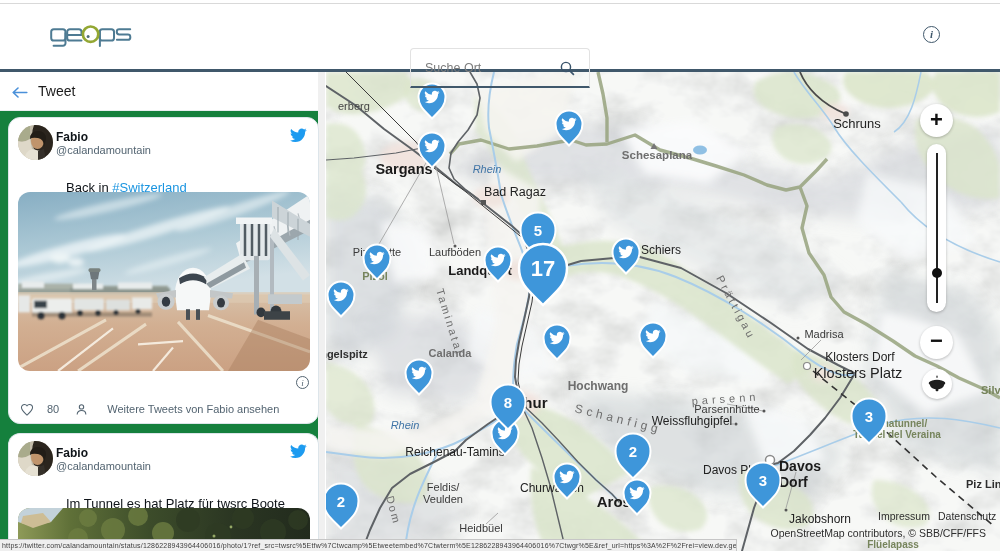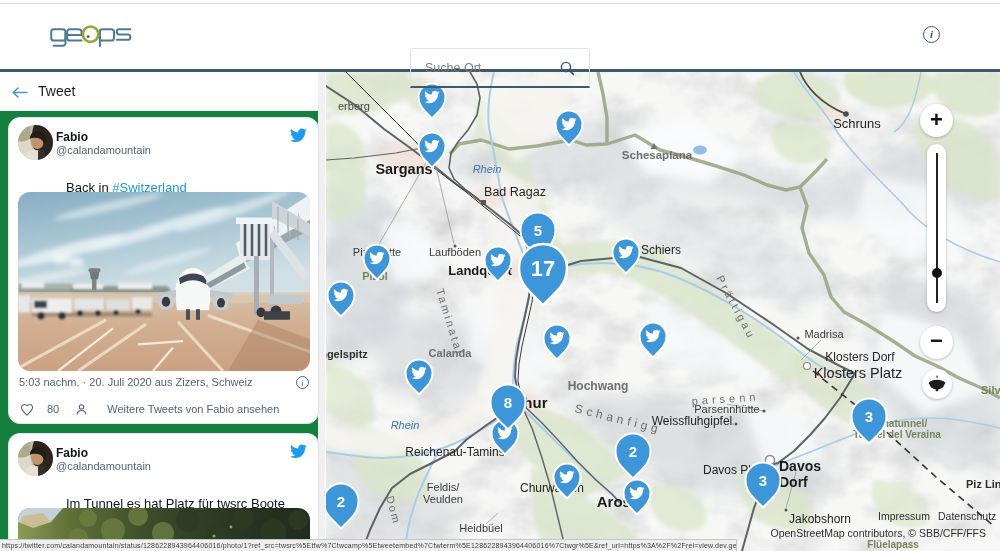--- a/index.html
+++ b/index.html
@@ -207,21 +207,20 @@
     <g stroke="#9aa5ab" stroke-width="1">
               <path d="M260,14 l0,24"></path>
               <path d="M270,19 l0,22"></path>
               <path d="M280,25 l0,20"></path>
             </g>
     <path d="M240,120 L292,138 292,168 210,168 Z" fill="#a97f60" opacity="0.45"></path>
     <path d="M246,112 h26 v8 h-26 z" fill="#3d4347"></path>
   </g>
   </svg>
   </div>
-  <div class="ts">5:03 nachm. · 20. Juli 2020 aus Zizers, Schweiz</div>
   <div class="tsinfo">i</div>
   <div class="actions"><svg width="14" height="13" viewBox="0 0 24 22">
           <path d="M12 20.5 C7 16 2.5 12.3 2.5 7.6 2.5 4.6 4.9 2.3 7.8 2.3 c1.7 0 3.3 0.8 4.2 2.2 0.9-1.4 2.5-2.2 4.2-2.2 2.9 0 5.3 2.3 5.3 5.3 0 4.7-4.5 8.4-9.5 12.9z" fill="none" stroke="#536471" stroke-width="1.8"></path>
         </svg><span style="margin-left:13px">80</span><span style="margin-left:16px"><svg width="13" height="13" viewBox="0 0 24 24">
             <circle cx="12" cy="7.2" r="4" fill="none" stroke="#536471" stroke-width="2"></circle>
             <path d="M4 21 c0-4.5 3.6-7.3 8-7.3 s8 2.8 8 7.3" fill="none" stroke="#536471" stroke-width="2"></path>
           </svg></span><span style="margin-left:19px">Weitere Tweets von Fabio ansehen</span></div>
 </div>
 
 <div class="card" id="card2">

